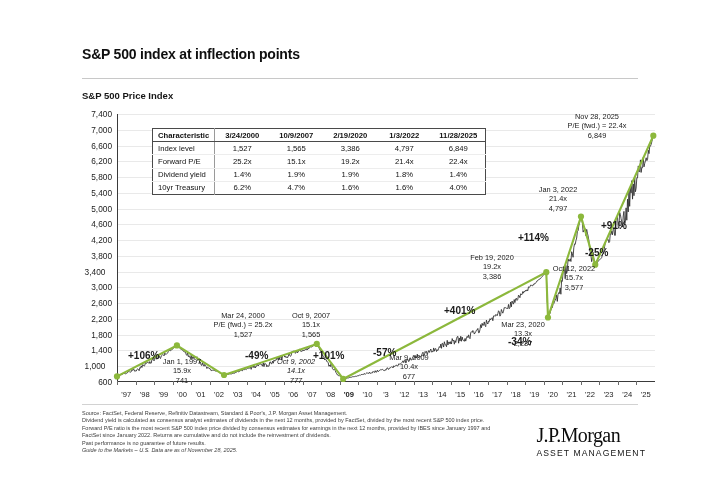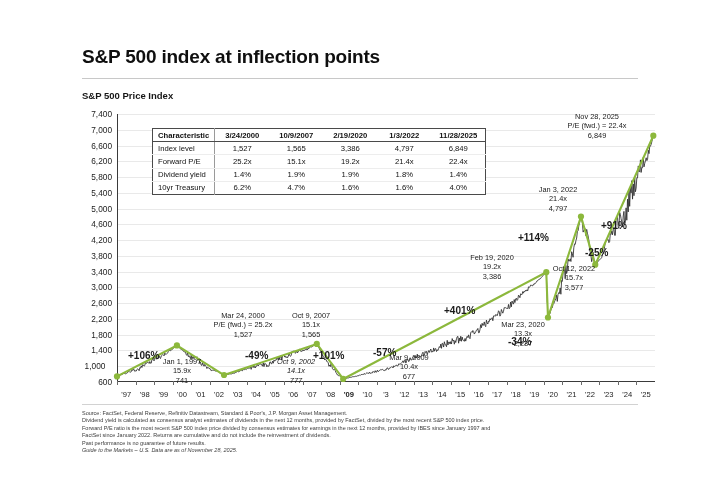--- a/index.html
+++ b/index.html
@@ -6,21 +6,21 @@
   body{
     width:720px;height:480px;background:#ffffff;
     font-family:"Liberation Sans", sans-serif;
     color:#1a1a1a;overflow:hidden;position:relative;
   }
   #slide{position:absolute;left:0;top:0;width:720px;height:480px;}
 
   
   #title{
     position:absolute;left:82px;top:46px;
-    font-size:19px;font-weight:bold;letter-spacing:-0.2px;color:#0f0f0f;
+    font-size:14px;font-weight:bold;letter-spacing:-0.2px;color:#0f0f0f;
   }
   #title-rule{
     position:absolute;left:82px;top:78px;width:556px;height:1px;background:#c8c8c8;
   }
   #subtitle{
     position:absolute;left:82px;top:90px;
     font-size:9.5px;font-weight:bold;color:#161616;
   }
 
   
@@ -118,21 +118,21 @@
       <div class="ylab" style="top: 0px;">7,400</div>
       <div class="ylab" style="top: 15.7647px;">7,000</div>
       <div class="ylab" style="top: 31.5294px;">6,600</div>
       <div class="ylab" style="top: 47.2941px;">6,200</div>
       <div class="ylab" style="top: 63.0588px;">5,800</div>
       <div class="ylab" style="top: 78.8235px;">5,400</div>
       <div class="ylab" style="top: 94.5882px;">5,000</div>
       <div class="ylab" style="top: 110.353px;">4,600</div>
       <div class="ylab" style="top: 126.118px;">4,200</div>
       <div class="ylab" style="top: 141.882px;">3,800</div>
-      <div class="ylab" style="top: 157.647px;">3,400</div>
+      <div class="ylab" style="top: 157.647px; text-align: center;">3,400</div>
       <div class="ylab" style="top: 173.412px;">3,000</div>
       <div class="ylab" style="top: 189.176px;">2,600</div>
       <div class="ylab" style="top: 204.941px;">2,200</div>
       <div class="ylab" style="top: 220.706px;">1,800</div>
       <div class="ylab" style="top: 236.471px;">1,400</div>
       <div class="ylab" style="top: 252.235px; text-align: center;">1,000</div>
       <div class="ylab" style="top: 268px;">600</div>
     </div>
   <div id="xlabs">
       <div class="xlab" style="left: 9.27586px; top: 4px;">'97</div>
@@ -320,14 +320,18 @@
     </div>
 
   <div id="footrule"></div>
   <div id="footnote">
     <div>Source: FactSet, Federal Reserve, Refinitiv Datastream, Standard &amp; Poor's, J.P. Morgan Asset Management.</div>
     <div>Dividend yield is calculated as consensus analyst estimates of dividends in the next 12 months, provided by FactSet, divided by the most recent S&amp;P 500 index price. Forward P/E ratio is the most recent S&amp;P 500 index price divided by consensus estimates for earnings in the next 12 months, provided by IBES since January 1997 and FactSet since January 2022. Returns are cumulative and do not include the reinvestment of dividends.</div>
     <div>Past performance is no guarantee of future results.</div>
     <div class="ital">Guide to the Markets – U.S. Data are as of November 28, 2025.</div>
   </div>
 
+  <div id="logo">
+    <div id="logo-main">J.P.Morgan</div>
+    <div id="logo-sub">ASSET MANAGEMENT</div>
+  </div>
 
 </div>
 
 </body></html>

